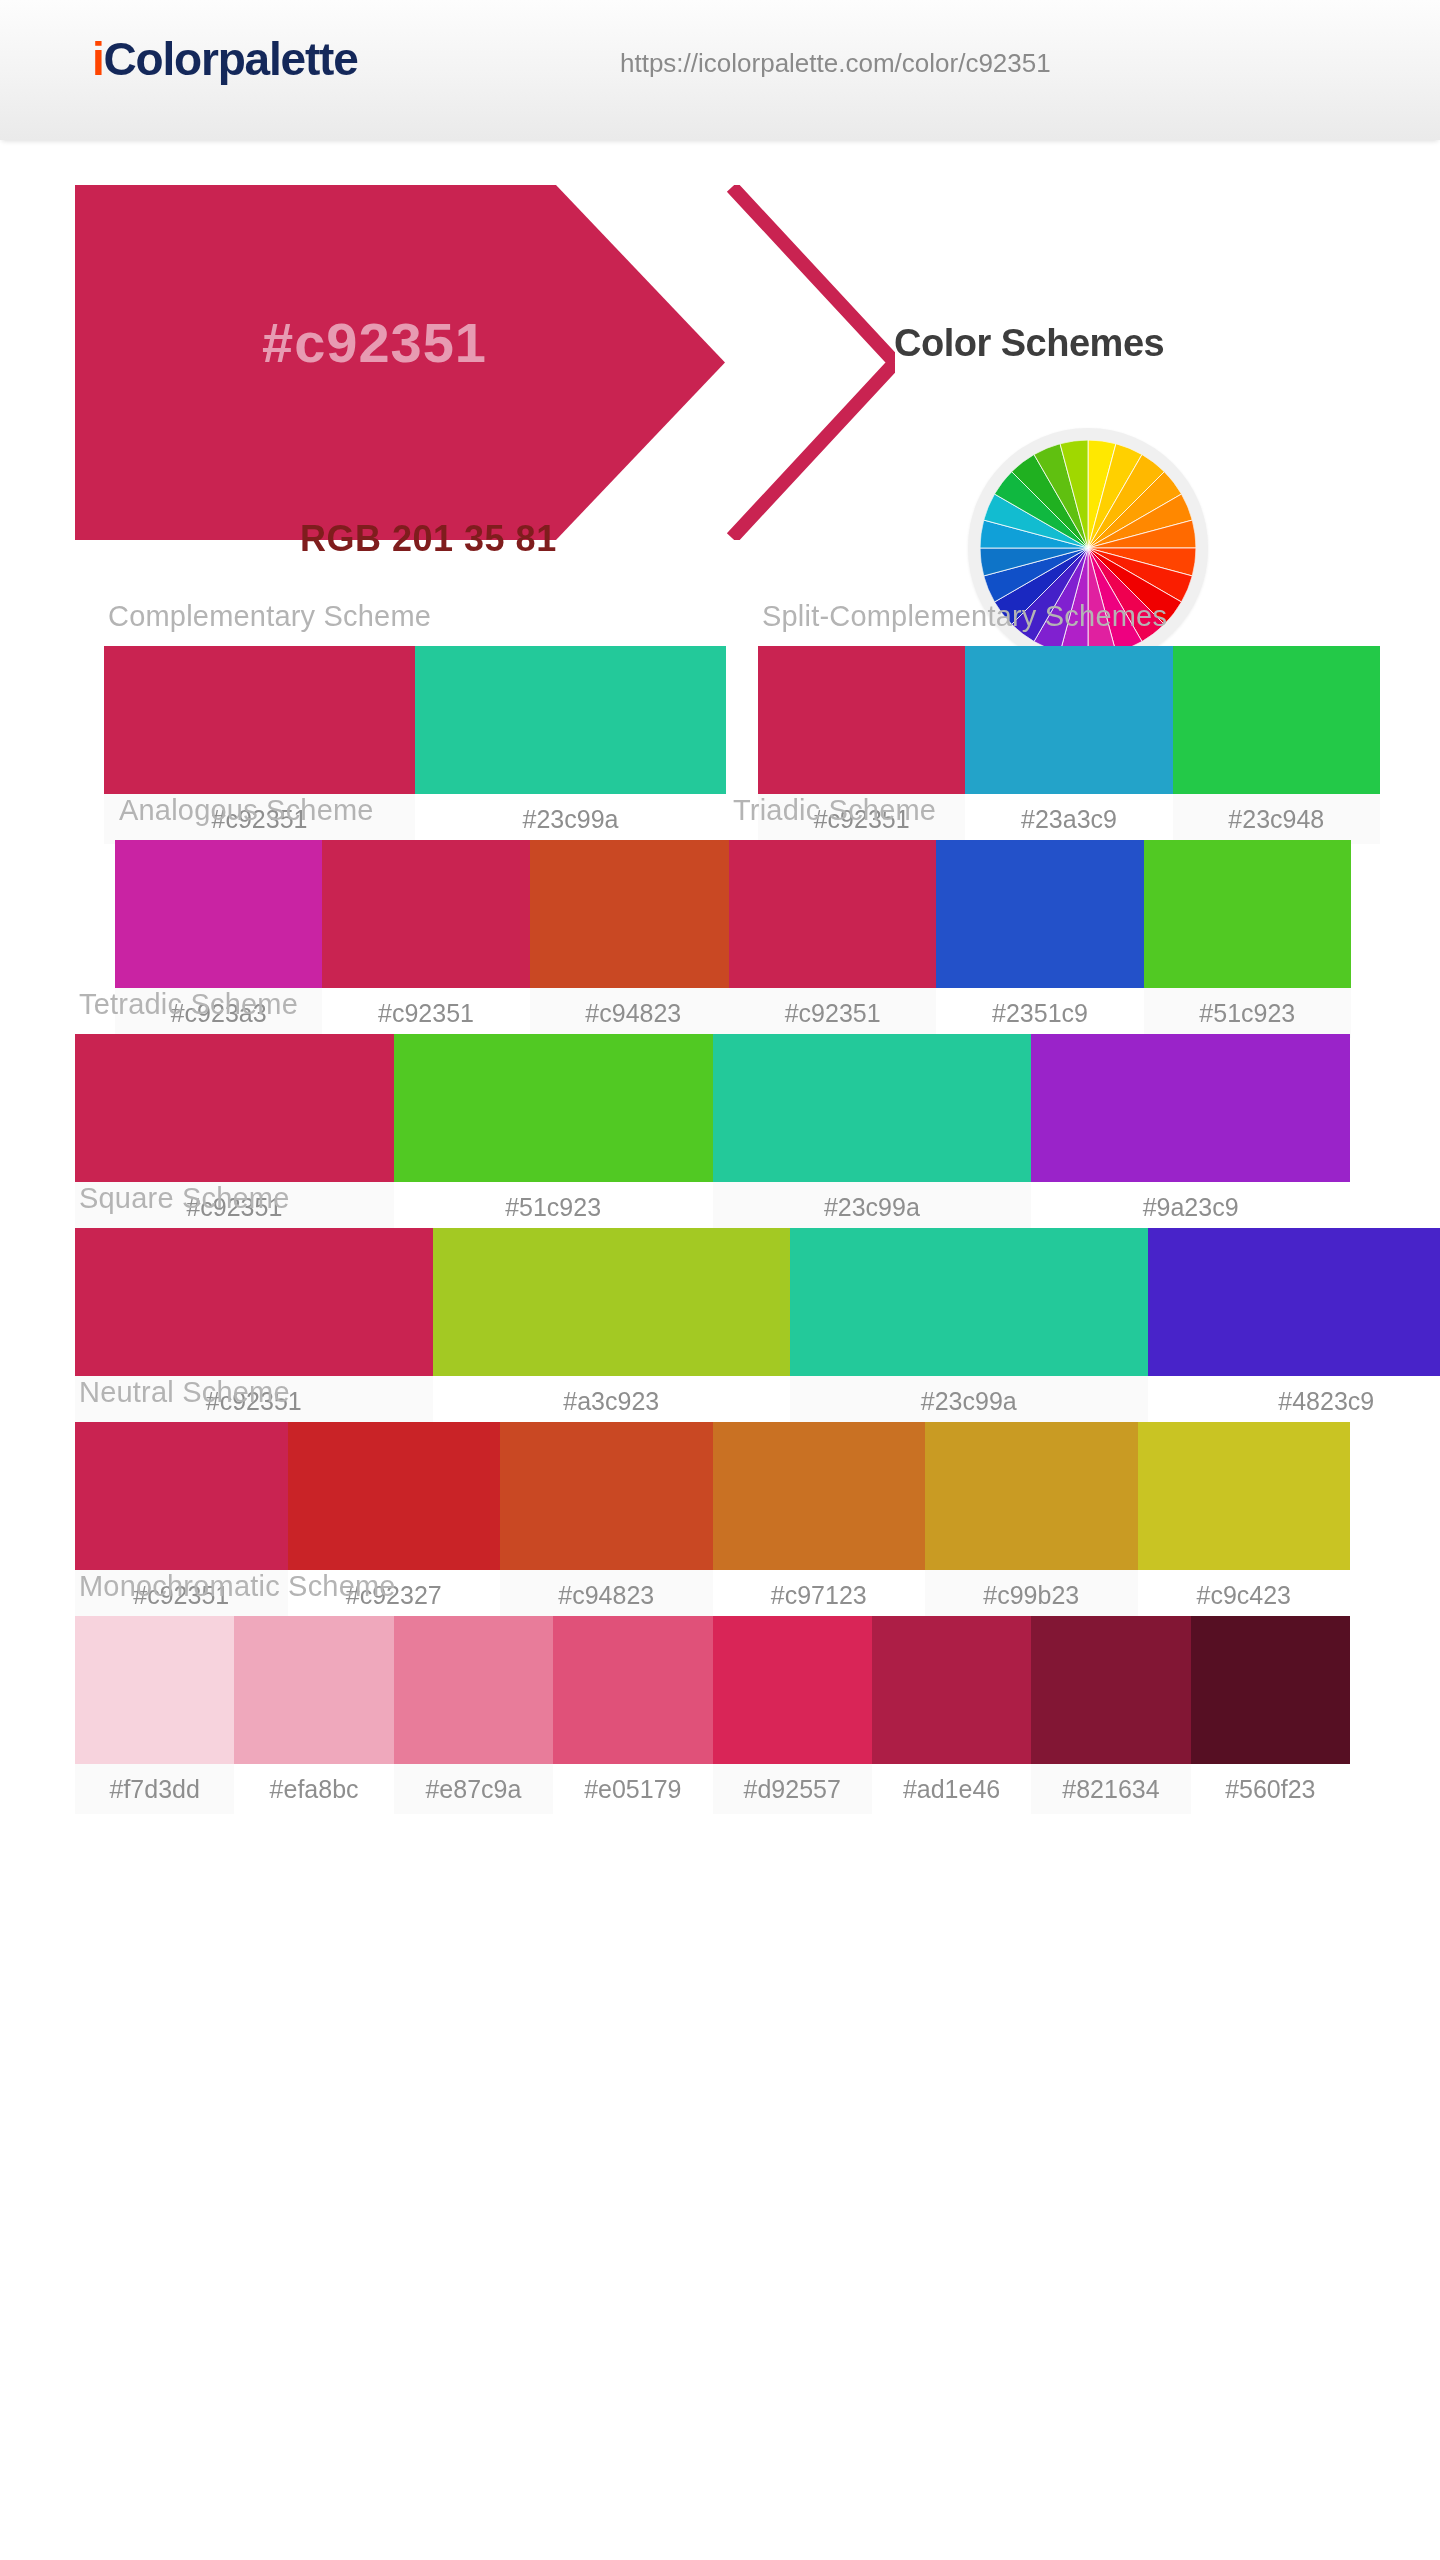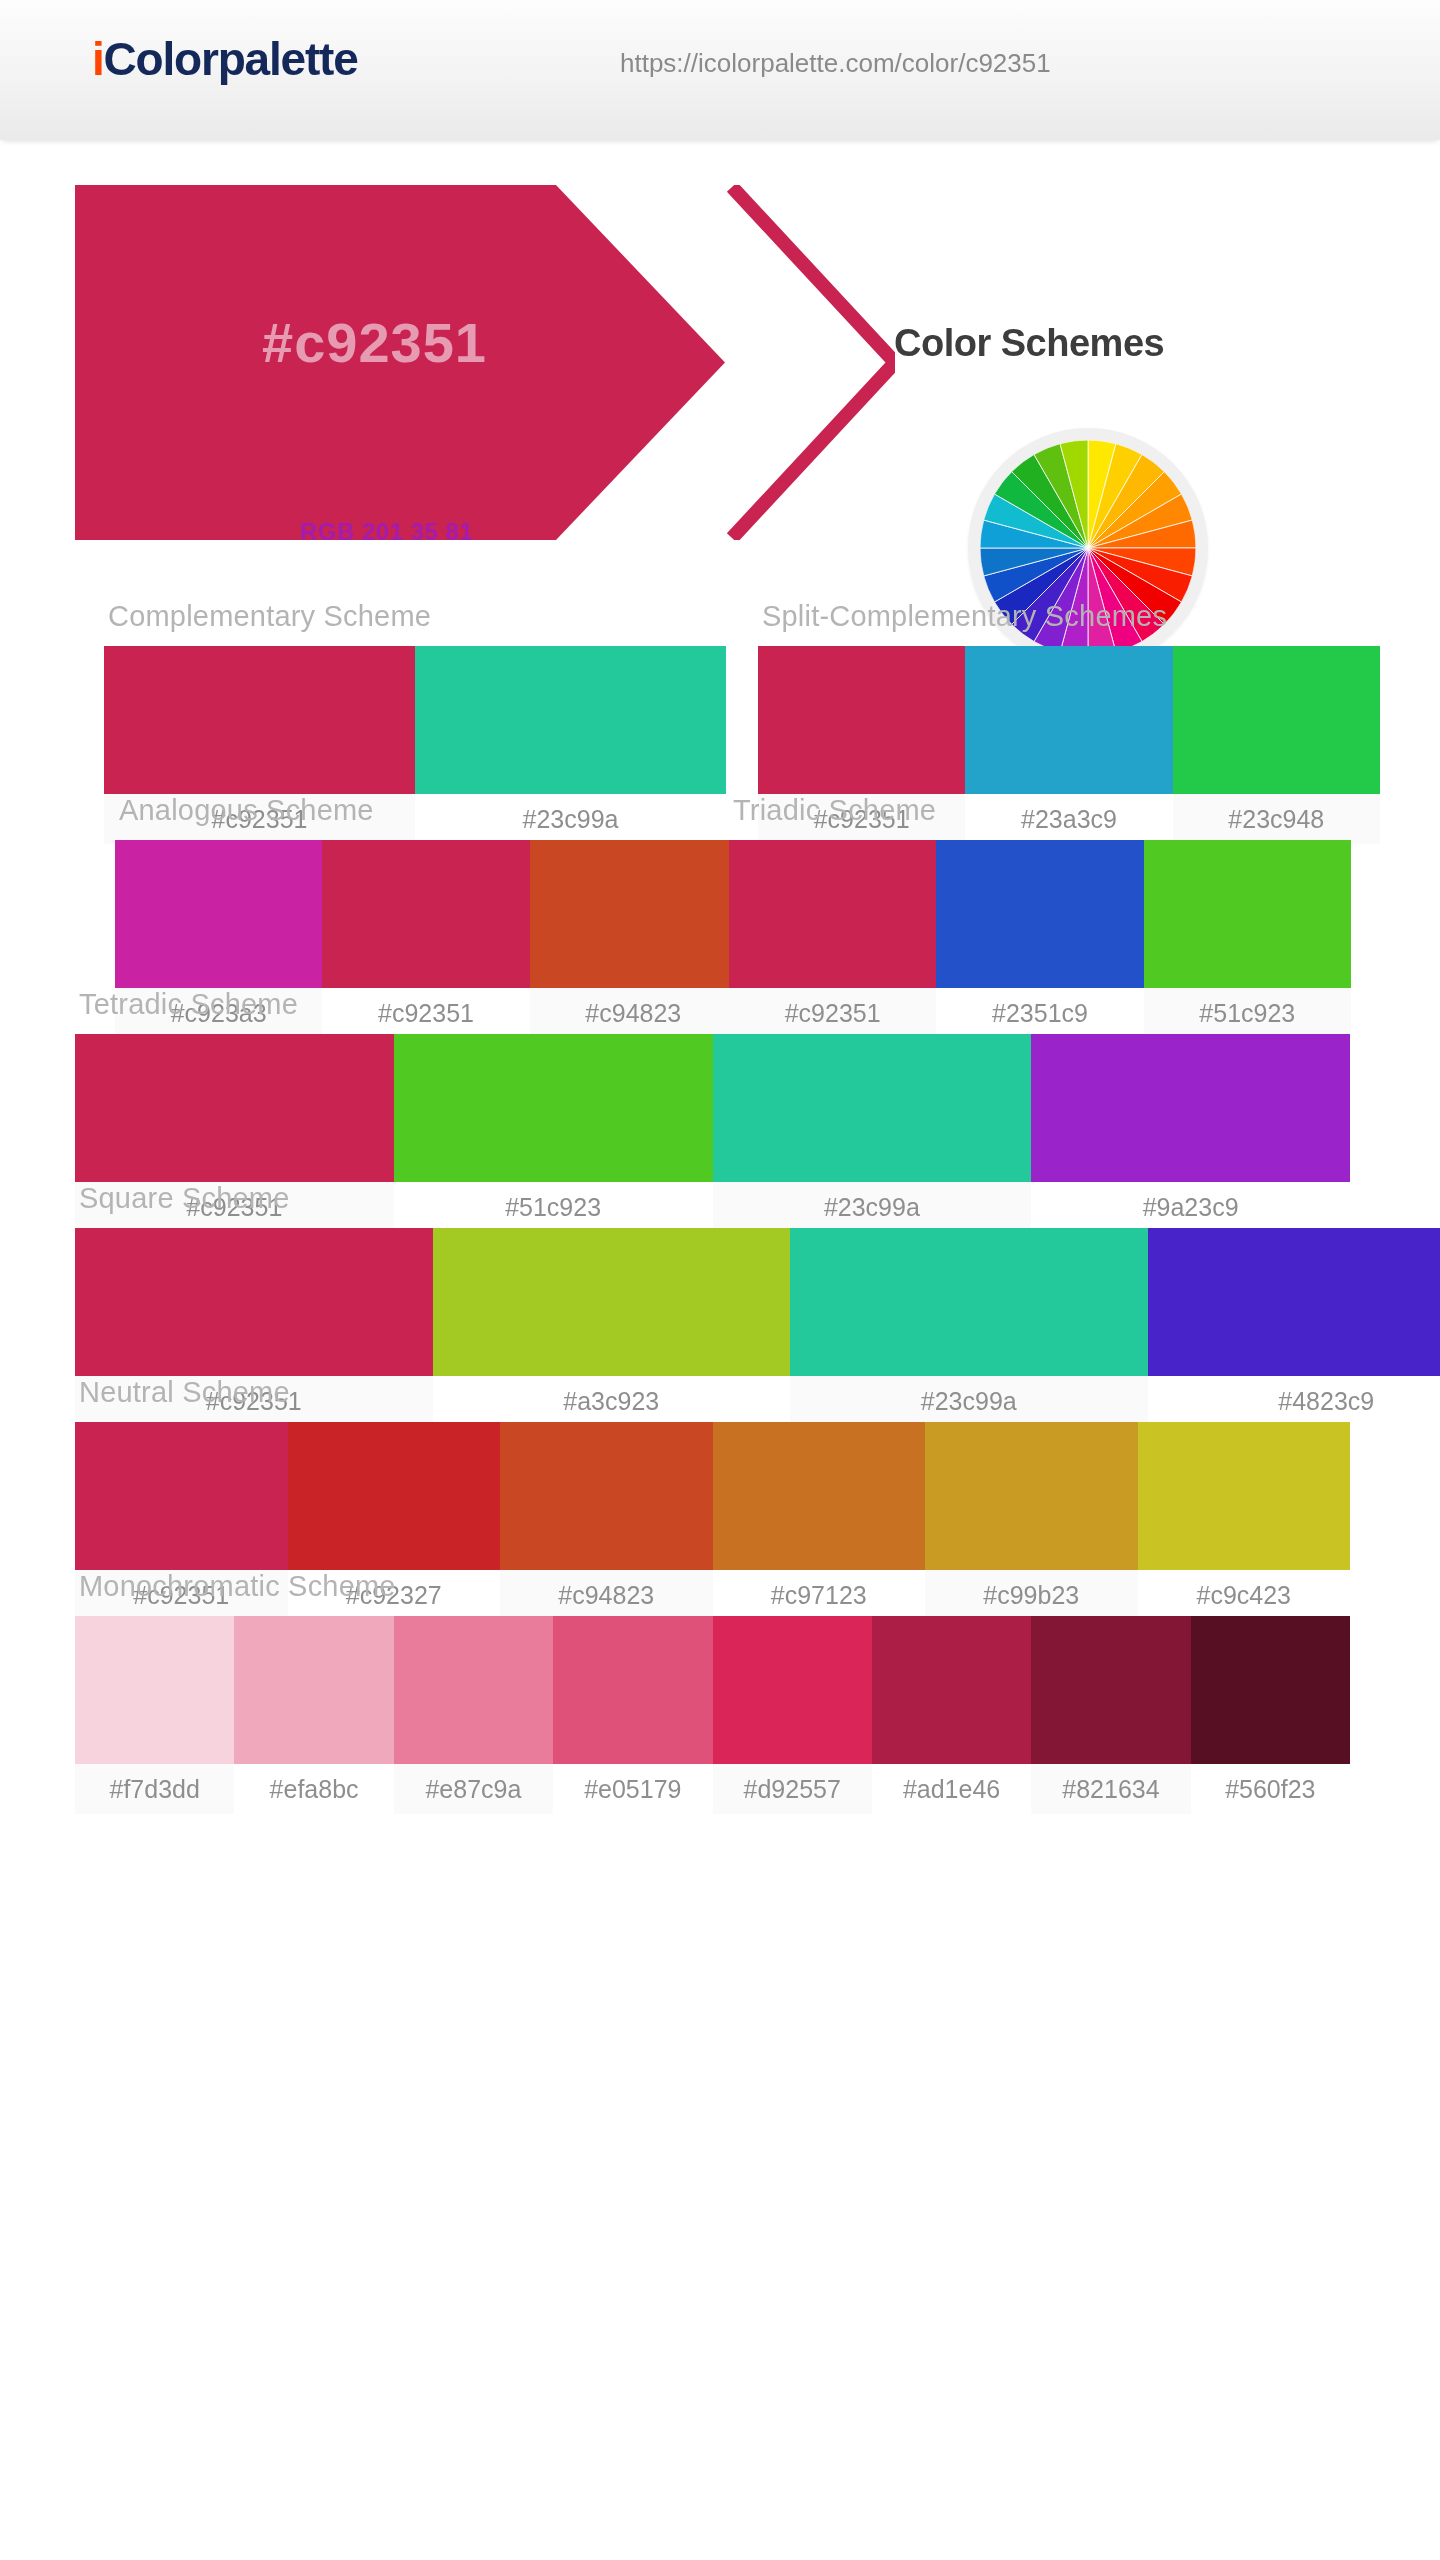--- a/index.html
+++ b/index.html
@@ -77,23 +77,23 @@
     left: 262px; top: 170px;
     font-size: 56px;
     font-weight: bold;
     color: #e79bb2;
     letter-spacing: 1px;
     white-space: nowrap;
   }
   .hero-rgb {
     position: absolute;
     left: 300px; top: 378px;
-    font-size: 24px;
+    font-size: 36px;
     font-weight: bold;
-    color: #a21caf;
+    color: #7f1d1d;
     letter-spacing: 0.5px;
     white-space: nowrap;
   }
 
   .schemes-title {
     position: absolute;
     left: 894px; top: 182px;
     font-size: 38px;
     font-weight: bold;
     color: #3d3d3d;

